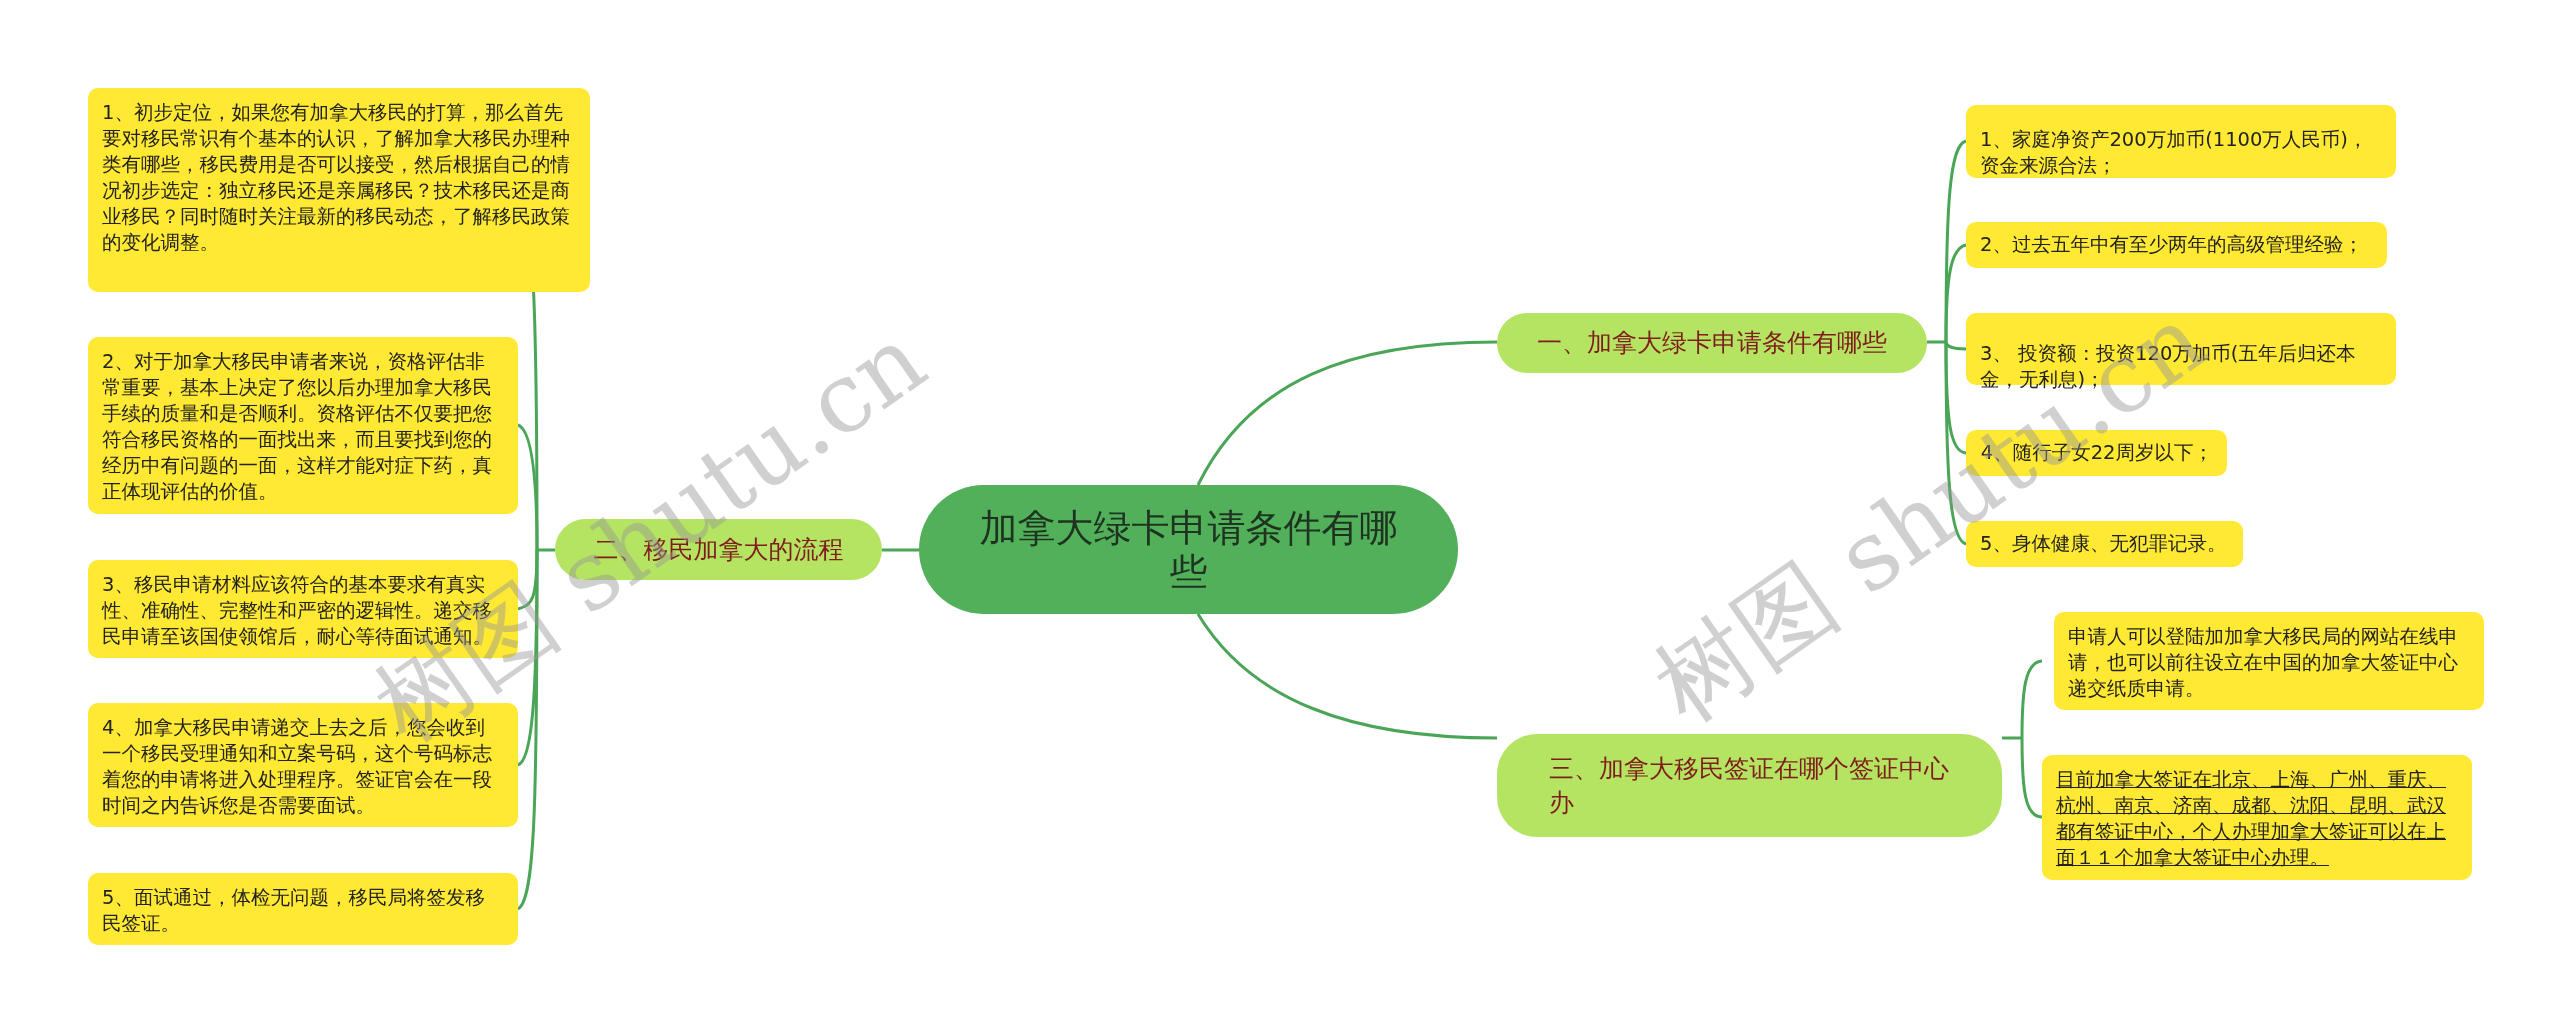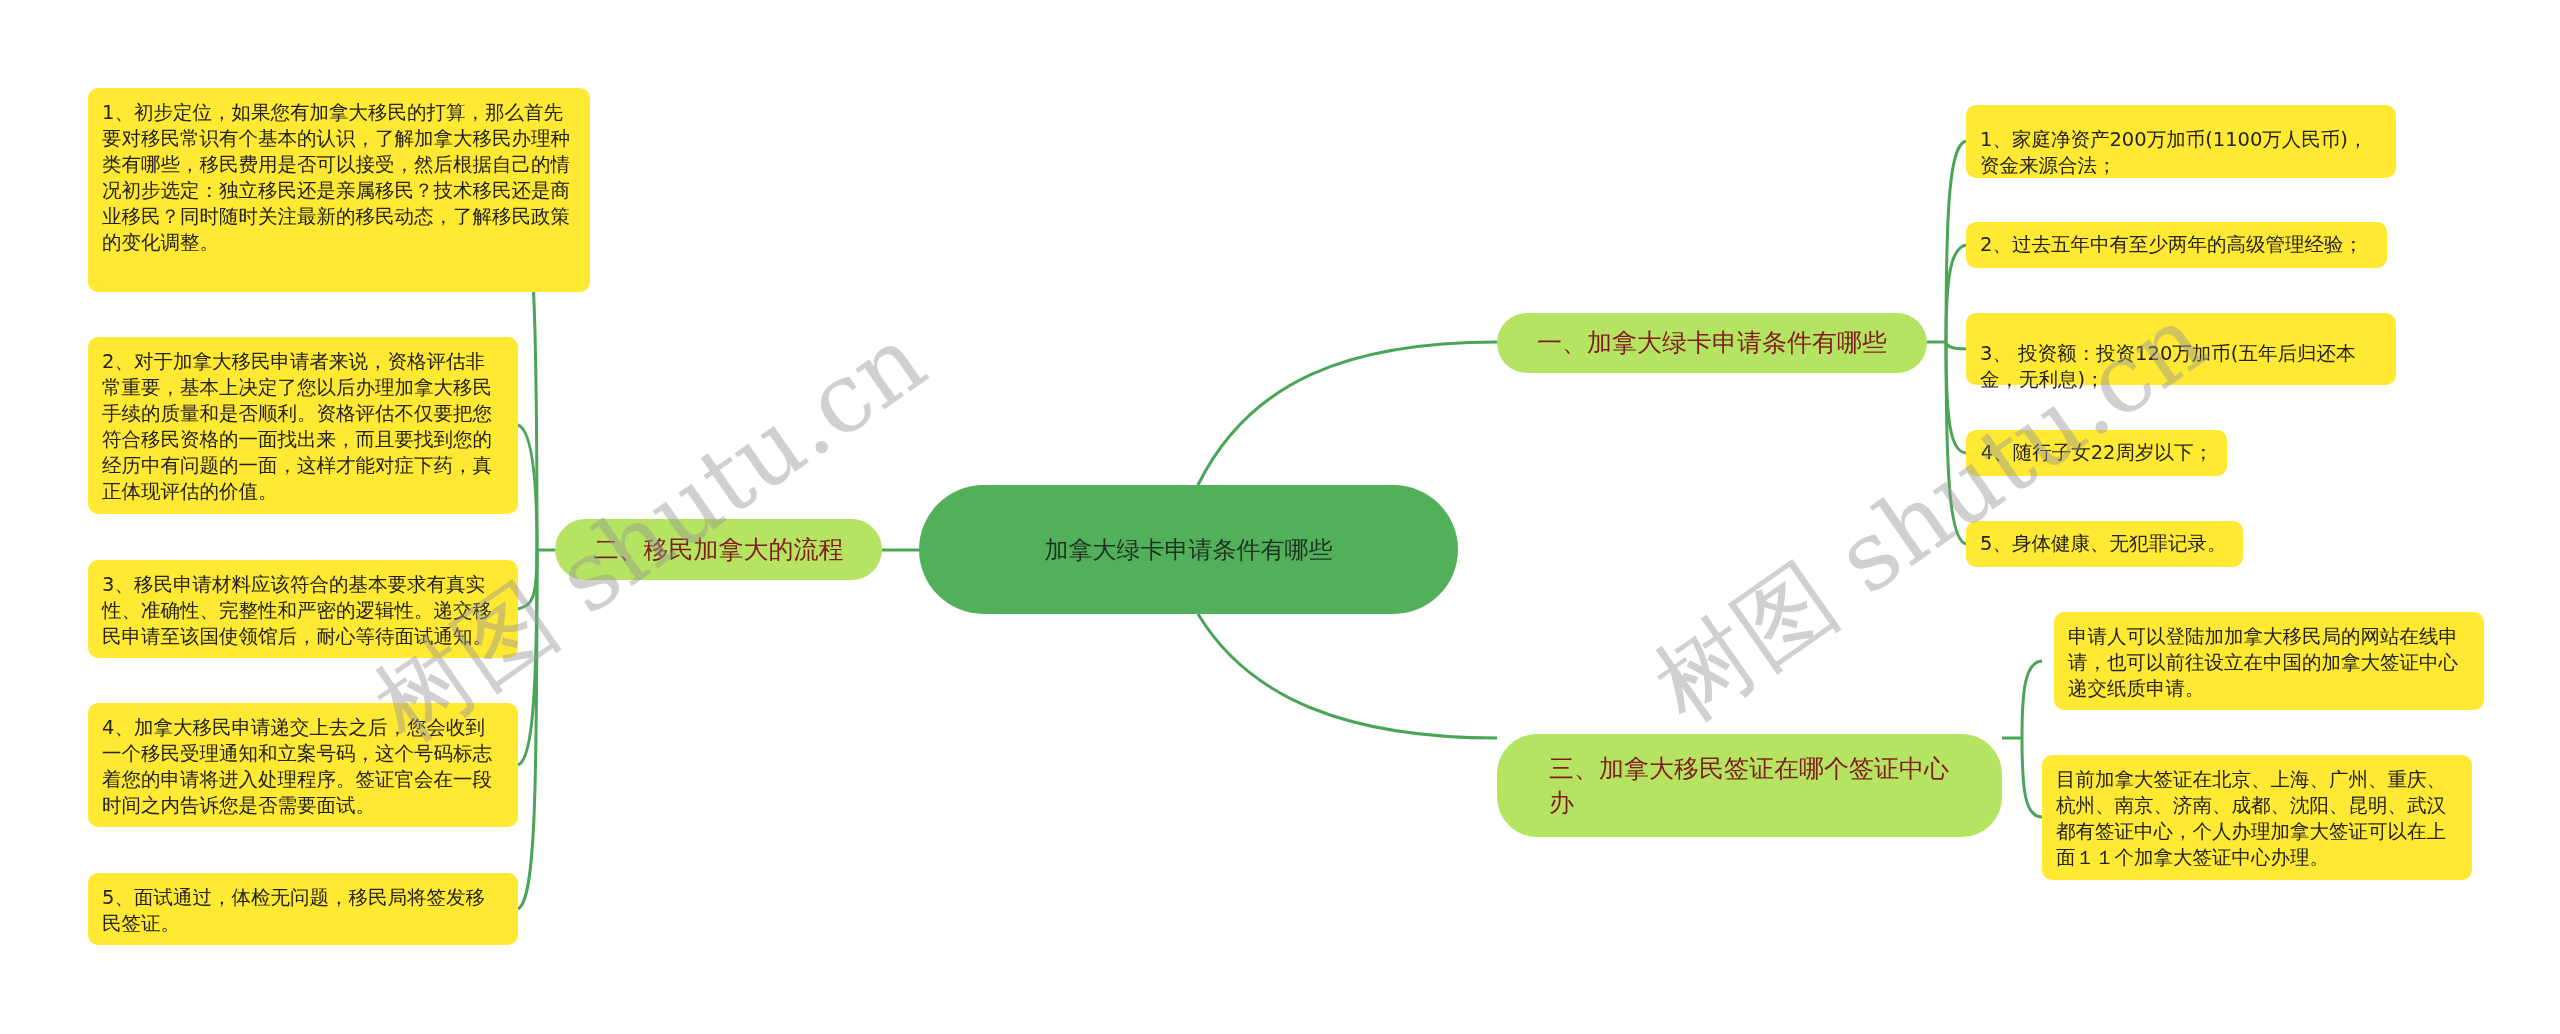--- a/index.html
+++ b/index.html
@@ -7,21 +7,21 @@
          font-family:"DejaVu Sans","Liberation Sans",sans-serif; }
   #canvas { position:absolute; left:0; top:0; width:2560px; height:1034px; }
   svg.links { position:absolute; left:0; top:0; width:2560px; height:1034px; pointer-events:none; }
   .node { position:absolute; box-sizing:border-box; color:#222; }
   .leaf { background:#ffe933; border-radius:10px; font-size:19.5px; line-height:26px;
           padding:12px 14px 10px 14px; letter-spacing:0; }
   .leaf.right { font-size:19.5px; line-height:26px; }
   .branch { background:#b4e461; border-radius:40px; font-size:25px; line-height:34px;
             display:flex; align-items:center; justify-content:center; color:#7f1d1d; }
   .branch.multi { justify-content:flex-start; padding-left:52px; padding-right:40px;margin-top:41px; }
-  .root { background:#52b05b; border-radius:65px; font-size:24px; line-height:44px;
+  .root { background:#52b05b; border-radius:65px; font-size:38px; line-height:44px;
           color:#1e3320; display:flex; align-items:center; justify-content:center;
           text-align:center; padding:4px 60px; }
   .watermark { position:absolute; font-family:"DejaVu Serif","Liberation Serif",serif;
                color:rgba(150,150,150,0.45); font-size:96px; white-space:nowrap;
                transform-origin:center center; pointer-events:none; }
 </style>
 </head>
 <body>
 
 <div id="canvas">
@@ -100,19 +100,19 @@
     <span>5、身体健康、无犯罪记录。</span>
   </div>
 
   <div class="node branch multi" style="left:1497px; top:693px; width:505px; height:103px;">
     <span>三、加拿大移民签证在哪个签证中心办</span>
   </div>
 
   <div class="node leaf right" style="left:2042px; top:612px; width:430px; height:98px;margin-left:12px;">
     <span>申请人可以登陆加加拿大移民局的网站在线申请，也可以前往设立在中国的加拿大签证中心递交纸质申请。</span>
   </div>
-  <div class="node leaf right" style="left:2042px; top:755px; width:430px; height:125px;">
+  <div class="node leaf right" style="left:2042px; top:755px; width:430px; height:125px;text-decoration:underline;">
     <span>目前加拿大签证在北京、上海、广州、重庆、杭州、南京、济南、成都、沈阳、昆明、武汉都有签证中心，个人办理加拿大签证可以在上面１１个加拿大签证中心办理。</span>
   </div>
 
   <div class="watermark" style="left:330px; top:470px; transform:rotate(-35deg);">树图 shutu.cn</div>
   <div class="watermark" style="left:1610px; top:450px; transform:rotate(-35deg);">树图 shutu.cn</div>
 </div>
 
 </body></html>

